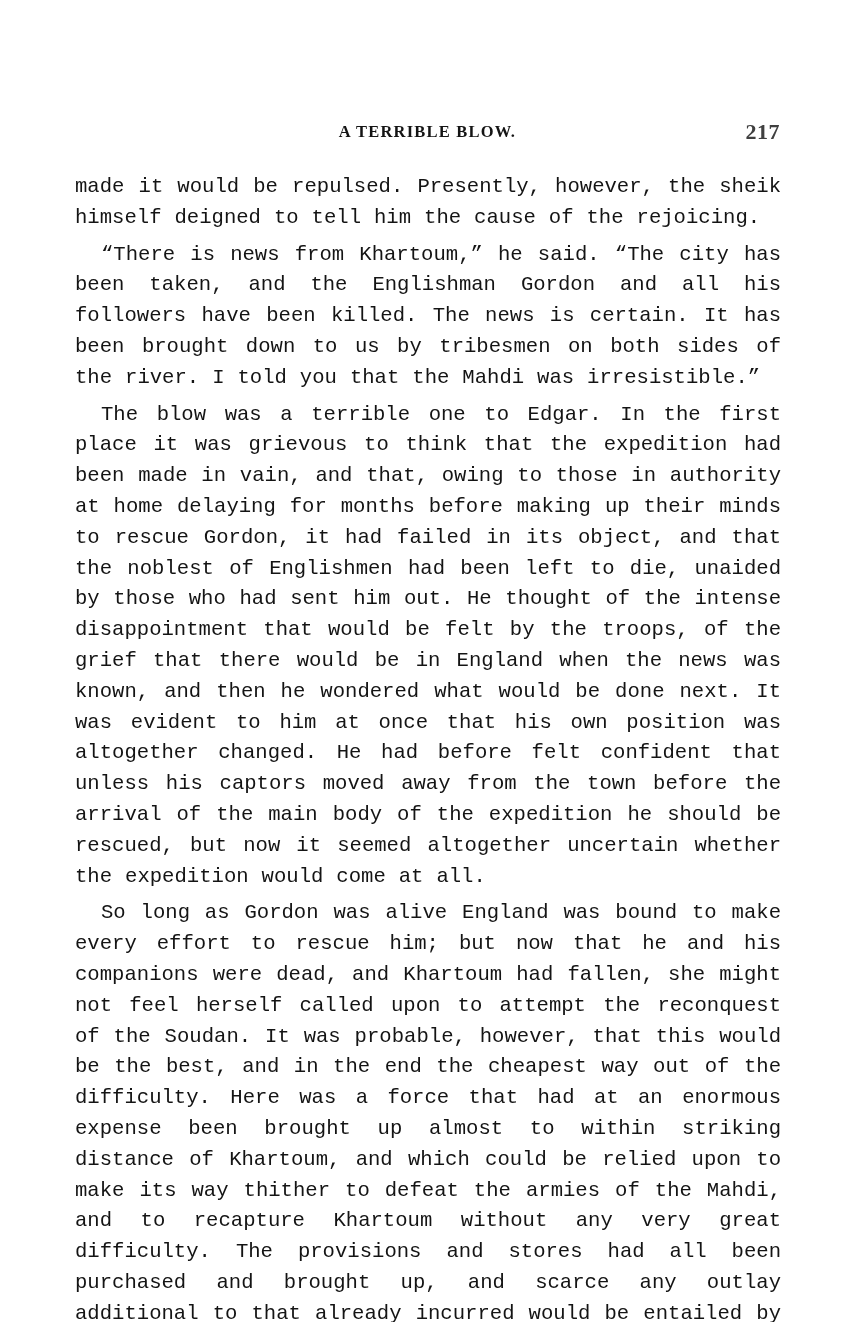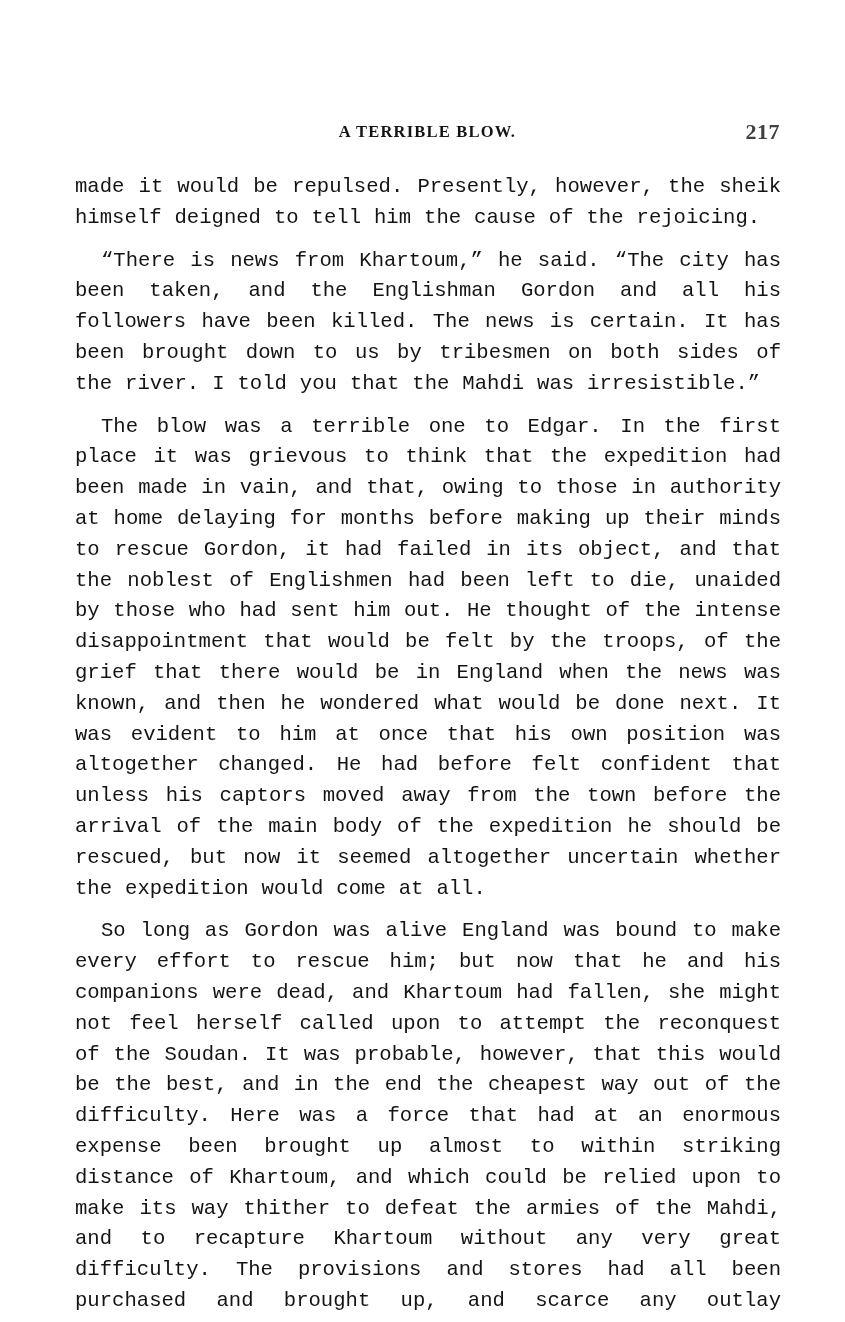--- a/index.html
+++ b/index.html
@@ -62,21 +62,21 @@
     font-family: Liberation Mono, monospace;
   }
   .body-text p {
     margin: 0;
     text-indent: 0;
   }
   .body-text p.indent {
     text-indent: 26px;
   }
   .body-text p + p {
-    margin-top: 12px;
+    margin-top: 6px;
   }
   
   .body-text p {
     word-spacing: 0.6px;
   }
 </style>
 </head>
 <body>
 
 <div class="page">

